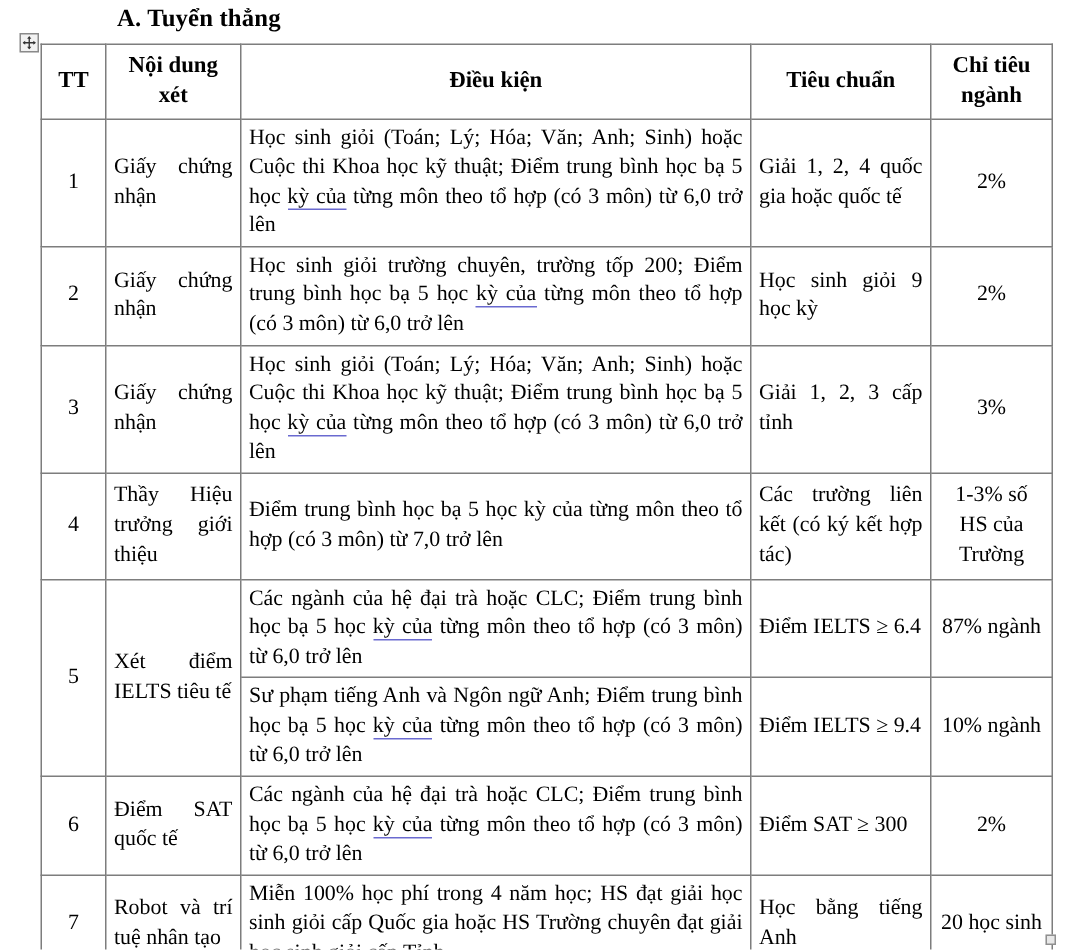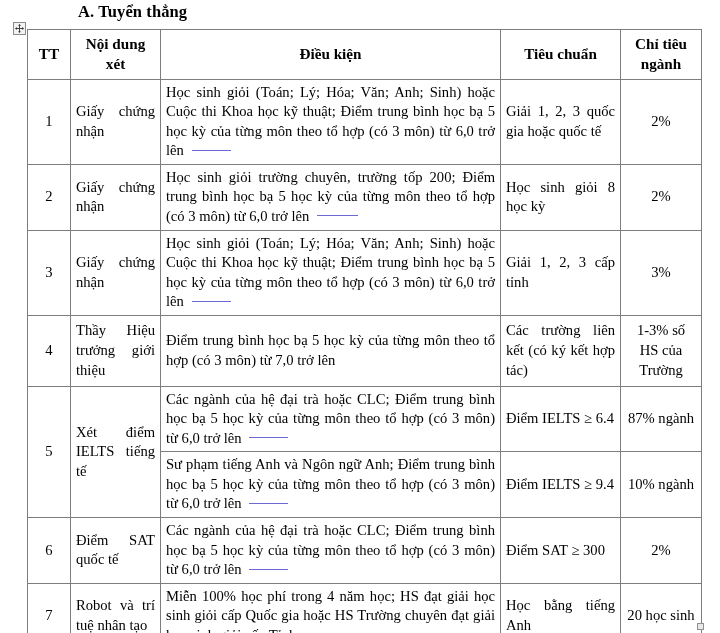--- a/index.html
+++ b/index.html
@@ -119,21 +119,21 @@
     vertical-align: middle;
   }
   td.c-chitieu {
     text-align: center;
     vertical-align: middle;
   }
 
   
   .sq-underline {
     border-bottom: 1.6px solid #6a6ad0;
-    padding-bottom: 11px;
+    padding-bottom: 0px;
   }
 </style>
 </head>
 <body>
 
 <div id="doc-page">
 
   <div id="section-heading">A. Tuyển thẳng</div>
 
   <div id="table-move-handle">
@@ -168,47 +168,47 @@
         <th>Điều kiện</th>
         <th>Tiêu chuẩn</th>
         <th>Chỉ tiêu ngành</th>
       </tr>
     </thead>
     <tbody id="table-body">
         <tr style="height: 82px;">
           <td class="c-tt">1</td>
           <td class="c-noidung">Giấy chứng nhận</td>
           <td class="c-dieukien">Học sinh giỏi (Toán; Lý; Hóa; Văn; Anh; Sinh) hoặc Cuộc thi Khoa học kỹ thuật; Điểm trung bình học bạ 5 học <span class="sq-underline">kỳ  của</span> từng môn theo tổ hợp (có 3 môn) từ 6,0 trở lên</td>
-          <td class="c-tieuchuan">Giải 1, 2, 3 quốc gia hoặc quốc tế</td>
+          <td class="c-tieuchuan">Giải 1, 2, 4 quốc gia hoặc quốc tế</td>
           <td class="c-chitieu">2%</td>
         </tr>
         <tr style="height: 64px;">
           <td class="c-tt">2</td>
           <td class="c-noidung">Giấy chứng nhận</td>
           <td class="c-dieukien">Học sinh giỏi trường chuyên, trường tốp 200; Điểm trung bình học bạ 5 học <span class="sq-underline">kỳ  của</span> từng môn theo tổ hợp (có 3 môn) từ 6,0 trở lên</td>
-          <td class="c-tieuchuan">Học sinh giỏi 8 học kỳ</td>
+          <td class="c-tieuchuan">Học sinh giỏi 9 học kỳ</td>
           <td class="c-chitieu">2%</td>
         </tr>
         <tr style="height: 85px;">
           <td class="c-tt">3</td>
           <td class="c-noidung">Giấy chứng nhận</td>
           <td class="c-dieukien">Học sinh giỏi (Toán; Lý; Hóa; Văn; Anh; Sinh) hoặc Cuộc thi Khoa học kỹ thuật; Điểm trung bình học bạ 5 học <span class="sq-underline">kỳ  của</span> từng môn theo tổ hợp (có 3 môn) từ 6,0 trở lên</td>
           <td class="c-tieuchuan">Giải 1, 2, 3 cấp tỉnh</td>
           <td class="c-chitieu">3%</td>
         </tr>
         <tr style="height: 71px;">
           <td class="c-tt">4</td>
           <td class="c-noidung">Thầy Hiệu trưởng giới thiệu</td>
           <td class="c-dieukien">Điểm trung bình học bạ 5 học kỳ của từng môn theo tổ hợp (có 3 môn) từ 7,0 trở lên</td>
           <td class="c-tieuchuan">Các trường liên kết (có ký kết hợp tác)</td>
           <td class="c-chitieu">1-3% số HS của Trường</td>
         </tr>
         <tr style="height: 65px;">
           <td class="c-tt" rowspan="2">5</td>
-          <td class="c-noidung mid" rowspan="2">Xét điểm IELTS tiếng tế</td>
+          <td class="c-noidung mid" rowspan="2">Xét điểm IELTS tiêu tế</td>
           <td class="c-dieukien">Các ngành của hệ đại trà hoặc CLC; Điểm trung bình học bạ 5 học <span class="sq-underline">kỳ  của</span> từng môn theo tổ hợp (có 3 môn) từ 6,0 trở lên</td>
           <td class="c-tieuchuan">Điểm IELTS ≥ 6.4</td>
           <td class="c-chitieu">87% ngành</td>
         </tr>
         <tr style="height: 65px; margin-top: 48px;">
           <td class="c-dieukien">Sư phạm tiếng Anh và Ngôn ngữ Anh; Điểm trung bình học bạ 5 học <span class="sq-underline">kỳ  của</span> từng môn theo tổ hợp (có 3 môn) từ 6,0 trở lên</td>
           <td class="c-tieuchuan">Điểm IELTS ≥ 9.4</td>
           <td class="c-chitieu">10% ngành</td>
         </tr>
         <tr style="height: 63px;">

